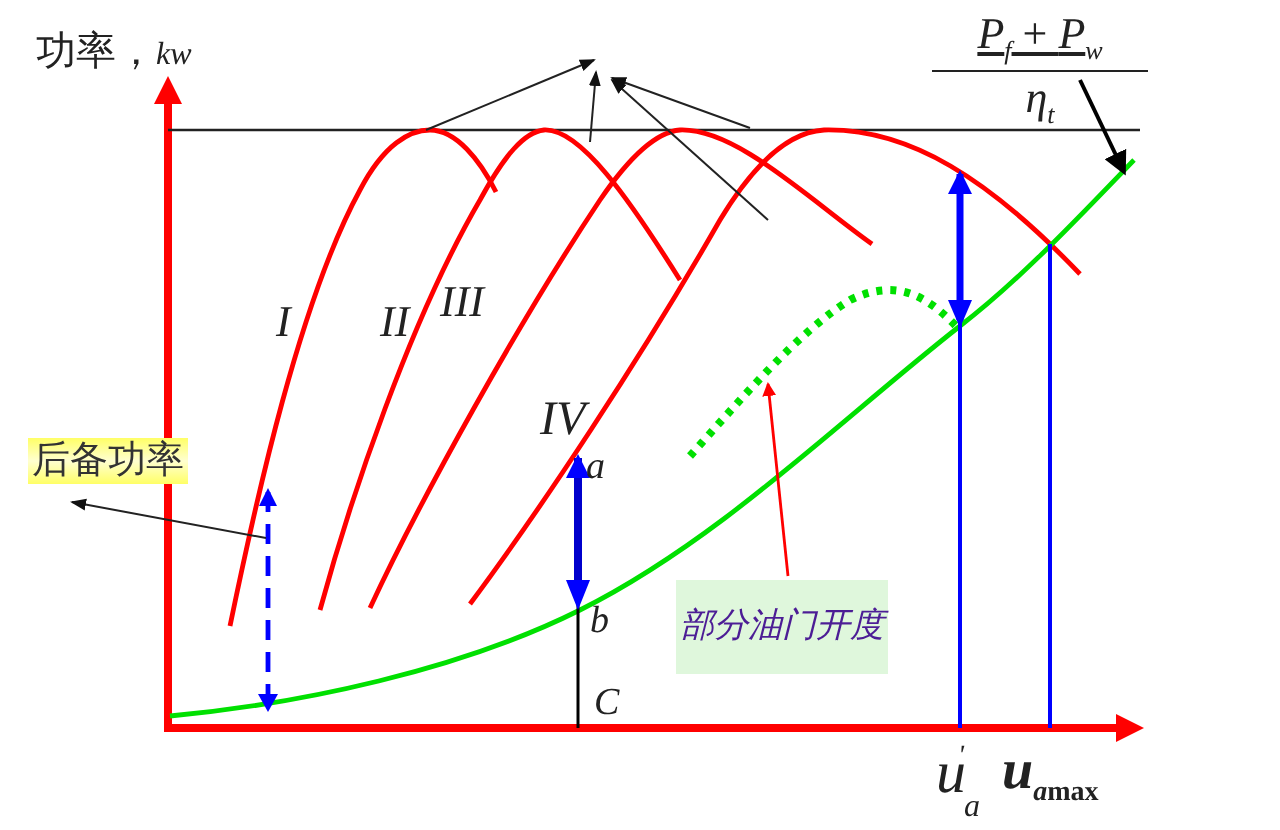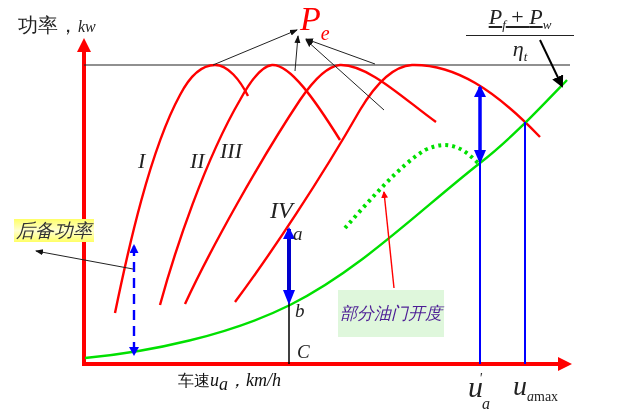--- a/index.html
+++ b/index.html
@@ -10,30 +10,30 @@
   #ylabel { left:18px; top:15px; font-size:20px; color:#222; }
   #ylabel .unit { font-family:"Liberation Serif",serif; font-style:italic; font-size:16px; }
   #pe { left:300px; top:2px; font-size:34px; color:#ff0000; font-family:"Liberation Serif",serif; font-style:italic; }
   #pe sub { font-size:20px; vertical-align:-10px; }
   #formula { left:466px; top:6px; width:108px; text-align:center; color:#222; font-family:"Liberation Serif",serif; }
   #formula .num { font-size:22px; font-style:italic; border-bottom:1.5px solid #222; padding-bottom:4px;text-decoration:underline; }
   #formula .num sub { font-size:13px; }
   #formula .den { font-size:22px; font-style:italic; margin-top:2px; }
   #formula .den sub { font-size:13px; }
   .roman { font-family:"Liberation Serif",serif; font-style:italic; font-size:22px; color:#222; }
-  #reserve { left:14px; top:219px; font-size:19px; color:#333; padding:2px 2px; background:linear-gradient(to bottom,#ffff66 0%, #ffffd0 50%, #ffff66 100%);font-style:italic; }
+  #reserve { left:14px; top:219px; font-size:19px; color:#333; padding:2px 2px; background:linear-gradient(to bottom,#ffff66 0%, #ffffd0 50%, #ffff66 100%); }
   #partial { left:338px; top:290px; font-size:17px; color:#4c1d95; padding:15px 2px; background:#dff7dc;font-style:italic; }
   .pt { font-family:"Liberation Serif",serif; font-style:italic; font-size:19px; color:#222; }
   #xlabel { left:178px; top:371px; font-size:16px; color:#111; }
   #xlabel .it { font-family:"Liberation Serif",serif; font-style:italic; font-size:18px; }
   #xlabel sub { font-size:11px; }
   #ua1 { left:468px; top:372px; font-size:30px; font-family:"Liberation Serif",serif; font-style:italic; color:#222; }
   #ua1 sub { font-size:16px; vertical-align:-12px; }
   #ua1 sup { font-size:14px; vertical-align:14px; margin-left:-4px; }
-  #uamax { left:513px; top:372px; font-size:28px; font-family:"Liberation Serif",serif; font-style:italic; color:#222; }
+  #uamax { left:501px; top:372px; font-size:28px; font-family:"Liberation Serif",serif; font-style:italic; color:#222;font-weight:bold; }
   #uamax sub { font-size:14px; vertical-align:-6px; }
   #uamax .mx { font-style:normal; }
 </style>
 </head>
 <body>
 
 <div id="canvas">
   <svg width="640" height="415" viewBox="0 0 640 415">
     <defs>
       <marker id="arrRed" markerWidth="8" markerHeight="8" refX="4" refY="4" orient="auto" markerUnits="userSpaceOnUse">
@@ -98,37 +98,35 @@
 
     <line x1="540" y1="40" x2="562" y2="86" stroke="#000" stroke-width="2" marker-end="url(#arrBlackBig)"></line>
 
     <line x1="133" y1="269" x2="36" y2="251" stroke="#222" stroke-width="1" marker-end="url(#arrBlack)"></line>
 
     <line x1="394" y1="288" x2="384" y2="192" stroke="#ff0000" stroke-width="1.4" marker-end="url(#arrRedS)"></line>
   </svg>
 
   <div id="ylabel" class="lbl cjk"><span>功率，</span><span class="unit">kw</span></div>
 
-  <div id="pe" class="lbl"><span>P</span><sub>e</sub></div>
 
   <div id="formula" class="lbl">
     <div class="num"><span>P</span><sub>f</sub><span style="font-style:normal"> + </span><span>P</span><sub>w</sub></div>
     <div class="den"><span>η</span><sub>t</sub></div>
   </div>
 
   <div class="lbl roman" style="left:138px;top:150px;">I</div>
   <div class="lbl roman" style="left:190px;top:150px;">II</div>
   <div class="lbl roman" style="left:220px;top:140px;">III</div>
   <div class="lbl roman" style="left:270px;top:198px;font-size:24px;font-family:Liberation Serif, serif;">IV</div>
 
   <div id="reserve" class="lbl cjk">后备功率</div>
   <div id="partial" class="lbl cjk">部分油门开度</div>
 
   <div class="lbl pt" style="left:293px;top:224px;">a</div>
   <div class="lbl pt" style="left:295px;top:301px;">b</div>
   <div class="lbl pt" style="left:297px;top:342px;">C</div>
 
-  <div id="xlabel" class="lbl cjk"><span>车速</span><span class="it">u</span><sub class="it">a</sub><span class="it">，km/h</span></div>
 
   <div id="ua1" class="lbl"><span>u</span><sup>'</sup><sub>a</sub></div>
 
   <div id="uamax" class="lbl"><span>u</span><sub><span>a</span><span class="mx">max</span></sub></div>
 </div>
 
 </body></html>

